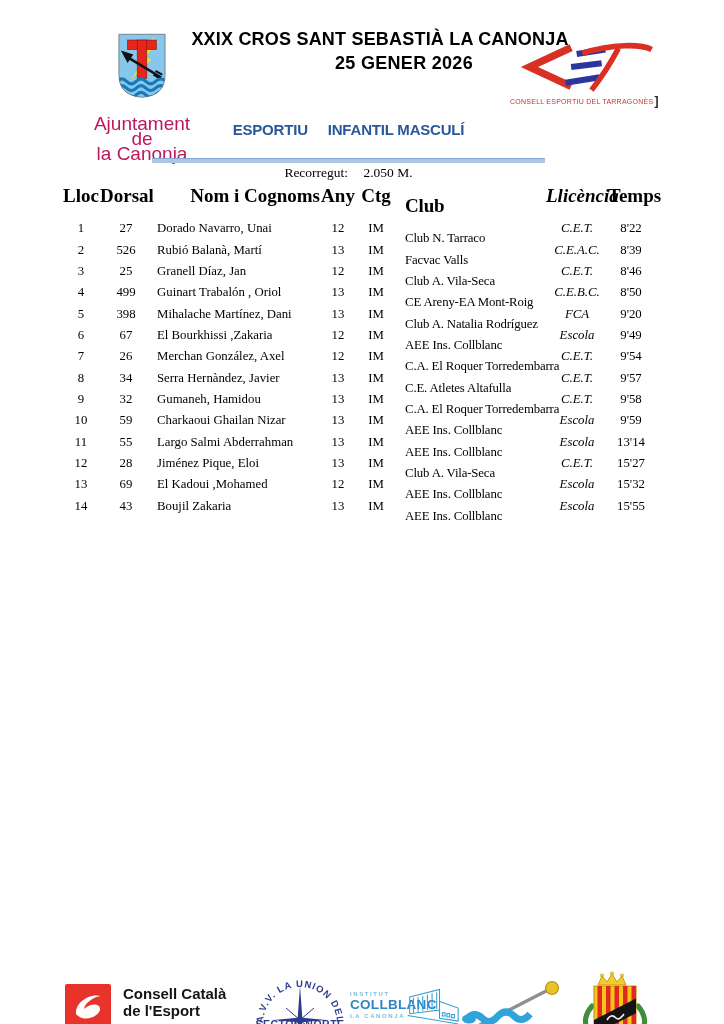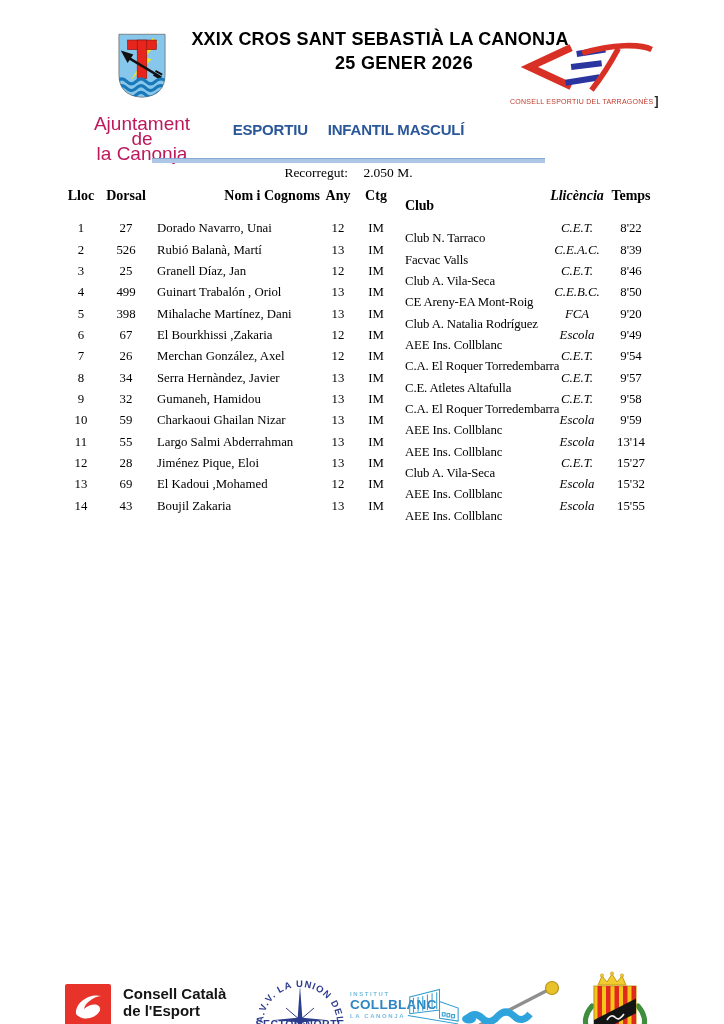--- a/index.html
+++ b/index.html
@@ -27,21 +27,21 @@
 
   .divider-bar{position:absolute;left:152px;top:158px;width:393px;height:4px;
     background:#aec7e7;border-top:1.5px solid #86a9d4;}
 
   .course-line{position:absolute;left:152px;top:165px;width:393px;text-align:center;
     font-size:13.5px;}
   .course-line .val{margin-left:12px;}
 
   
   .results{position:absolute;left:62px;top:186px;width:598px;}
-  .thead{display:flex;font-weight:bold;font-size:14px;height:20px;align-items:center;}
+  .thead{display:flex;font-weight:bold;font-size:19px;height:20px;align-items:center;}
   .tbody{margin-top:12px;font-size:12.8px;}
   .trow{display:flex;height:21.35px;align-items:center;white-space:nowrap;}
   .c{box-sizing:border-box;flex:none;}
   .c-lloc{width:38px;text-align:center;}
   .c-dorsal{width:52px;text-align:center;}
   .c-nom{width:168px;text-align:left;padding-left:5px;}
   .thead .c-nom{text-align:right;padding-left:0;}
   .c-any{width:36px;text-align:center;}
   .c-ctg{width:40px;text-align:center;}
   .c-club{width:150px;text-align:left;padding-left:9px;letter-spacing:-.15px;margin-top:20px;}

